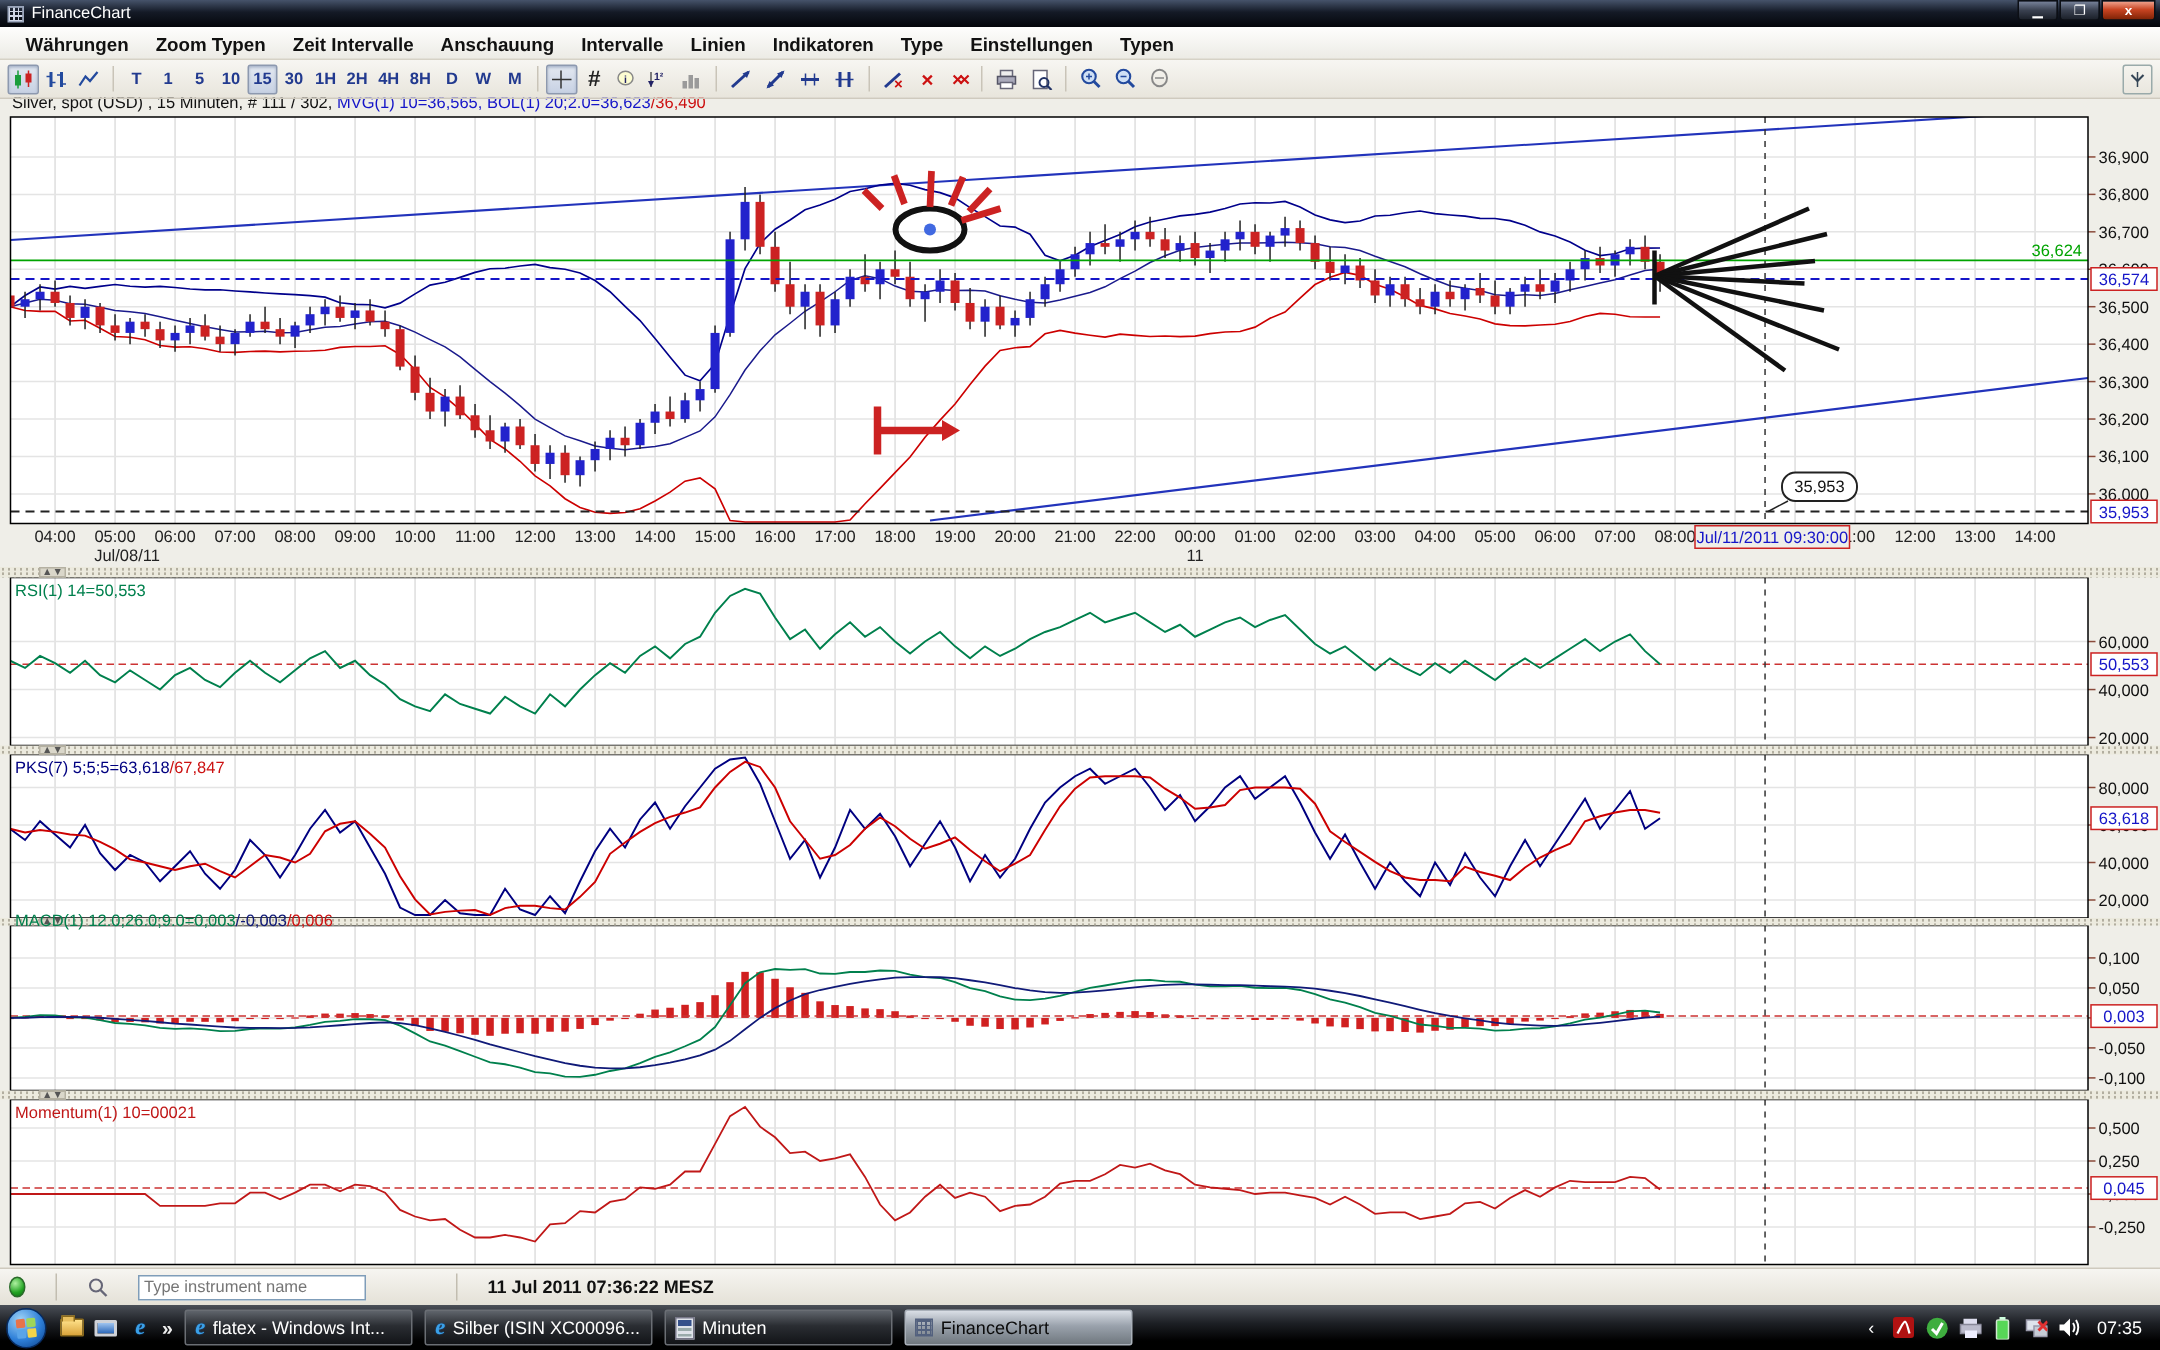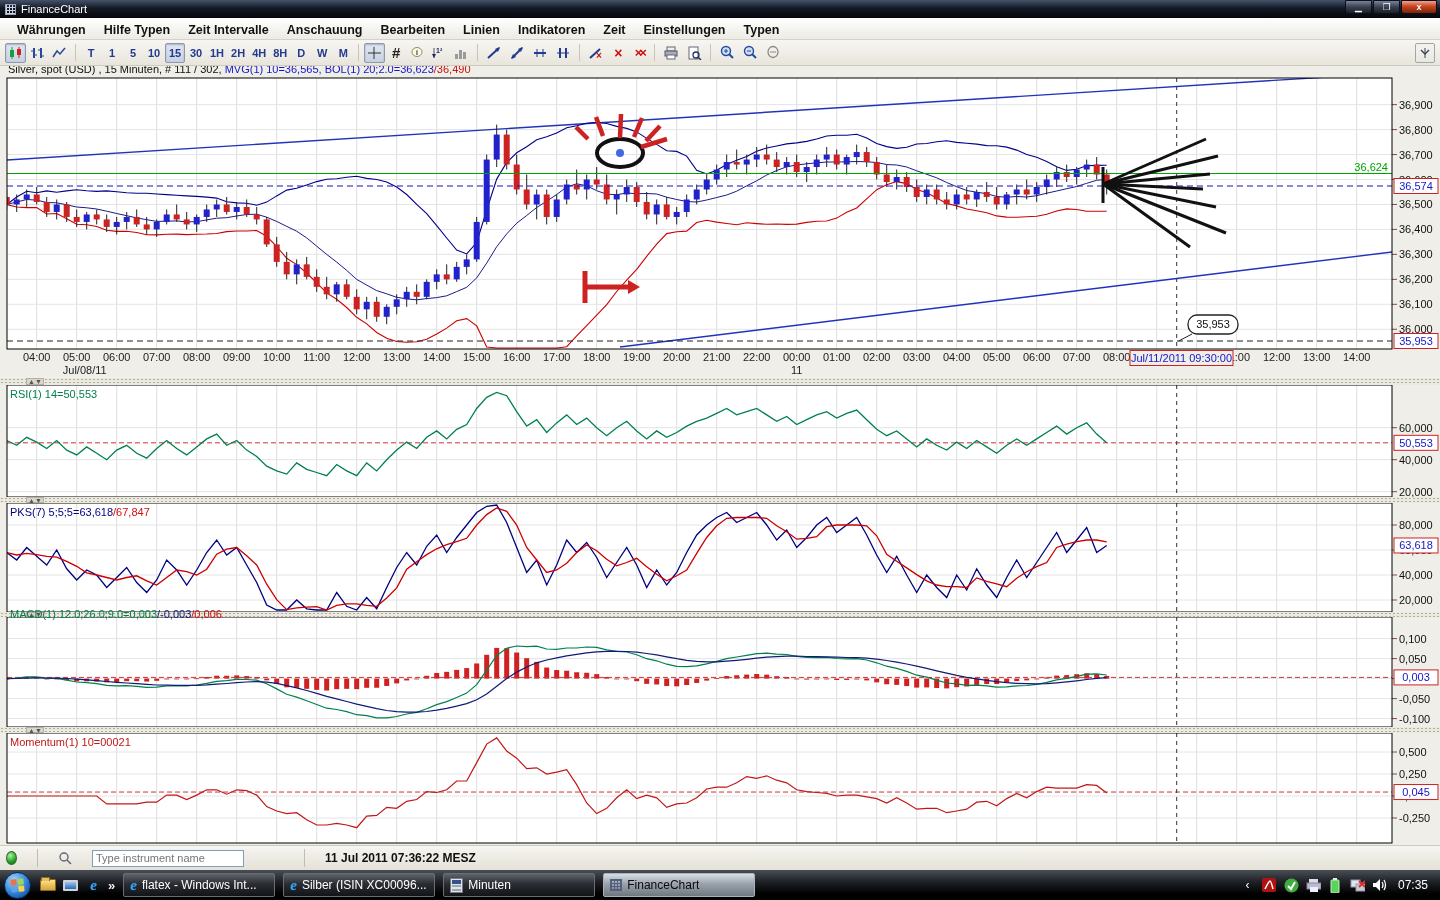--- a/index.html
+++ b/index.html
@@ -73,27 +73,27 @@
   <span>FinanceChart</span>
   <div class="winbtns">
     <span class="winbtn">▁</span>
     <span class="winbtn">❐</span>
     <span class="winbtn close">x</span>
   </div>
 </div>
 
 <div class="menubar" id="menubar">
     <span class="menu-item">Währungen</span>
-    <span class="menu-item">Hilfe Typen</span>
+    <span class="menu-item">Zoom Typen</span>
     <span class="menu-item">Zeit Intervalle</span>
     <span class="menu-item">Anschauung</span>
-    <span class="menu-item">Bearbeiten</span>
+    <span class="menu-item">Intervalle</span>
     <span class="menu-item">Linien</span>
     <span class="menu-item">Indikatoren</span>
-    <span class="menu-item">Zeit</span>
+    <span class="menu-item">Type</span>
     <span class="menu-item">Einstellungen</span>
     <span class="menu-item">Typen</span>
   </div>
 
 <div class="toolbar">
   <span class="tbtn pressed">
     <svg width="15" height="14">
         <rect x="2" y="4" width="4" height="7" fill="#1b9e3c"></rect>
         <line x1="4" y1="1" x2="4" y2="13" stroke="#1b9e3c"></line>
         <rect x="9" y="3" width="4" height="6" fill="#c22"></rect>

